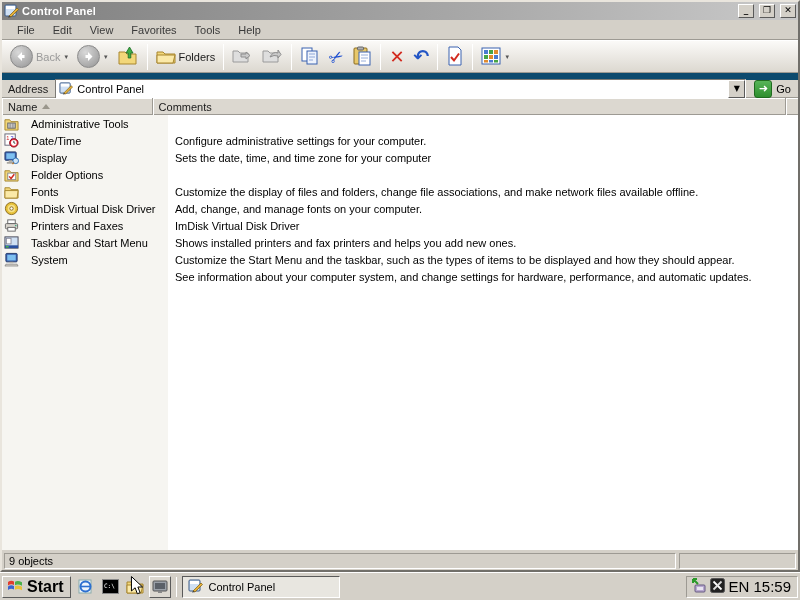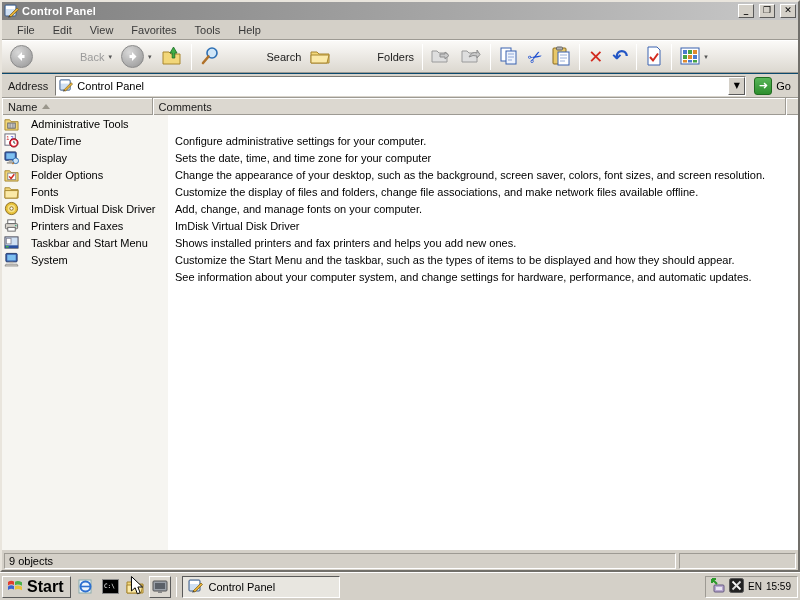--- a/index.html
+++ b/index.html
@@ -38,36 +38,36 @@
   }
   .menuitem { padding:2px 9px; color:#3a3a3a; }
   
   .toolbar {
     height:33px; flex:0 0 33px;
     background:linear-gradient(#fbfaf8,#dcd8d0);
     border-top:1px solid #fff; border-bottom:1px solid #9d9a93;
     display:flex; align-items:center; padding:0 4px; gap:1px;
   }
   .tbtn { display:flex; align-items:center; gap:3px; padding:2px 4px; height:30px; }
-  .tbtn .lbl { color:#1a1a1a;margin-left:44px; }
+  .tbtn .lbl { color:#1a1a1a; }
   .tbtn.disabled .lbl { color:#9a9a9a; }
   .sep { width:1px; height:26px; background:#a9a59c; border-right:1px solid #fff; margin:0 3px; }
   .dd { font-size:7px; color:#555; margin-left:1px; font-family:"DejaVu Sans",sans-serif; }
   .navcircle { width:23px; height:23px; border-radius:50%;
     background:radial-gradient(circle at 35% 30%,#d9d9d9,#a8a8a8 70%,#8d8d8d);
     border:1px solid #8a8a8a; display:flex; align-items:center; justify-content:center; }
   .navcircle svg { display:block; }
   .glyph { font-family:"DejaVu Sans", sans-serif; }
   .cut-glyph { color:#1d4ed0; font-size:17px; transform:rotate(-30deg); }
   .del-glyph { color:#d22a1e; font-size:18px; font-weight:bold; }
   .undo-glyph { color:#2356c5; font-size:19px; font-weight:bold; line-height:1; }
   
   .addressbar {
     height:25px; flex:0 0 25px; background:#d8d4cc;
-    border-top:1px solid #0c4a6e; border-bottom:1px solid #9d9a93;
+    border-top:7px solid #0c4a6e; border-bottom:1px solid #9d9a93;
     display:flex; align-items:center; padding:0 3px; gap:4px;
   }
   .addr-label { padding:0 3px; color:#1a1a1a; }
   .combo {
     flex:1; height:20px; background:#fff;
     border:1px solid; border-color:#7c7a75 #fff #fff #7c7a75;
     display:flex; align-items:center; padding-left:3px; gap:4px;
   }
   .combo-drop {
     width:17px; height:18px; margin-left:auto; background:#d4d0c8;
@@ -122,21 +122,21 @@
   .qlbtn.hover { border:1px solid; border-color:#fff #5a5a5a #5a5a5a #fff; background:#dcd8d0; }
   .tb-sep { width:1px; height:20px; background:#9d9a93; border-right:1px solid #fff; margin:0 2px; }
   .taskbtn {
     width:158px; height:22px; display:flex; align-items:center; gap:5px; padding:0 5px;
     background:#e8e6e0; border:1px solid; border-color:#5a5a5a #fff #fff #5a5a5a;
   }
   .tray {
     margin-left:auto; height:22px; display:flex; align-items:center; gap:4px; padding:0 6px 0 4px;
     border:1px solid; border-color:#9d9a93 #fff #fff #9d9a93; background:#d4d0c8;
   }
-  .tray .txt { font-size:10px; }
+  .tray .txt { font-size:15px; }
   .cursor { position:absolute; left:129px; top:576px; z-index:50; pointer-events:none; }
 </style>
 </head>
 <body>
 
 <div class="window">
 
   <div class="titlebar">
     <span>
       <svg width="15" height="15" viewBox="0 0 15 15">
@@ -181,27 +181,20 @@
     </div>
     <div class="tbtn">
       <span><svg width="22" height="22" viewBox="0 0 22 22">
             <path d="M2 7 h6 l2 2 h9 v10 H2 z" fill="#f2d77a" stroke="#a8862e"></path>
             <path d="M13 12 L16.5 6 L20 12 L17.8 12 L17.8 17 L15.2 17 L15.2 12 Z" fill="#3fae46" stroke="#1c6b22" stroke-width="0.8" transform="translate(-4,-4)"></path>
           </svg></span>
     </div>
     <div class="sep"></div>
     <div class="tbtn">
       <span><svg width="20" height="20" viewBox="0 0 20 20">
-            <circle cx="12" cy="7" r="5" fill="#cfe6f8" stroke="#2d6fb4" stroke-width="1.6"></circle>
-            <line x1="8.5" y1="10.5" x2="3" y2="17" stroke="#b0722a" stroke-width="2.6" stroke-linecap="round"></line>
-          </svg></span>
-      <span class="lbl">Search</span>
-    </div>
-    <div class="tbtn">
-      <span><svg width="20" height="20" viewBox="0 0 20 20">
             <path d="M1 6 h6 l2 2 h10 v9 H1 z" fill="#f2d77a" stroke="#a8862e"></path>
             <path d="M1 9 h18 l-2 8 H1 z" fill="#fbe9a8" stroke="#a8862e"></path>
           </svg></span>
       <span class="lbl">Folders</span>
     </div>
     <div class="sep"></div>
     <div class="tbtn disabled">
       <span><svg width="21" height="20" viewBox="0 0 21 20">
             <path d="M1 5 h5 l2 2 h8 v9 H1 z" fill="#dedede" stroke="#9a9a9a"></path>
             <path d="M11 10 h5 v-2 l4 3.5 l-4 3.5 v-2 h-5 z" fill="#c9c9c9" stroke="#8e8e8e" transform="translate(-2,-2)"></path>
@@ -337,21 +330,20 @@
               <svg width="15" height="15" viewBox="0 0 16 16">
                 <rect x="1" y="2" width="12" height="9" rx="1" fill="#3a62b0" stroke="#223a6a"></rect>
                 <rect x="2.5" y="3.5" width="9" height="6" fill="#7ec0f0"></rect>
                 <rect x="5" y="11" width="4" height="2" fill="#b8b4ac"></rect>
                 <rect x="3" y="13" width="8" height="1.5" fill="#98948c"></rect>
                 <circle cx="12.5" cy="11.5" r="3" fill="#cfe6f8" stroke="#2d6fb4"></circle>
                 <line x1="10.5" y1="13.5" x2="9" y2="15" stroke="#b0722a" stroke-width="1.4"></line>
               </svg>
               <span>Display</span>
             </span>
-          <span class="cell-comment">Change the appearance of your desktop, such as the background, screen saver, colors, font sizes, and screen resolution.</span>
         </div>
 
         <div class="row">
           <span class="cell-name">
               <svg width="15" height="15" viewBox="0 0 16 16">
                 <path d="M1 4 h5 l1.5 2 H15 v9 H1 z" fill="#f2d77a" stroke="#a8862e"></path>
                 <rect x="4" y="6.5" width="8.5" height="7" fill="#fff" stroke="#888"></rect>
                 <path d="M5.5 10 l2 2.3 l3.5 -4.5" fill="none" stroke="#d22a1e" stroke-width="1.6"></path>
               </svg>
               <span>Folder Options</span>

